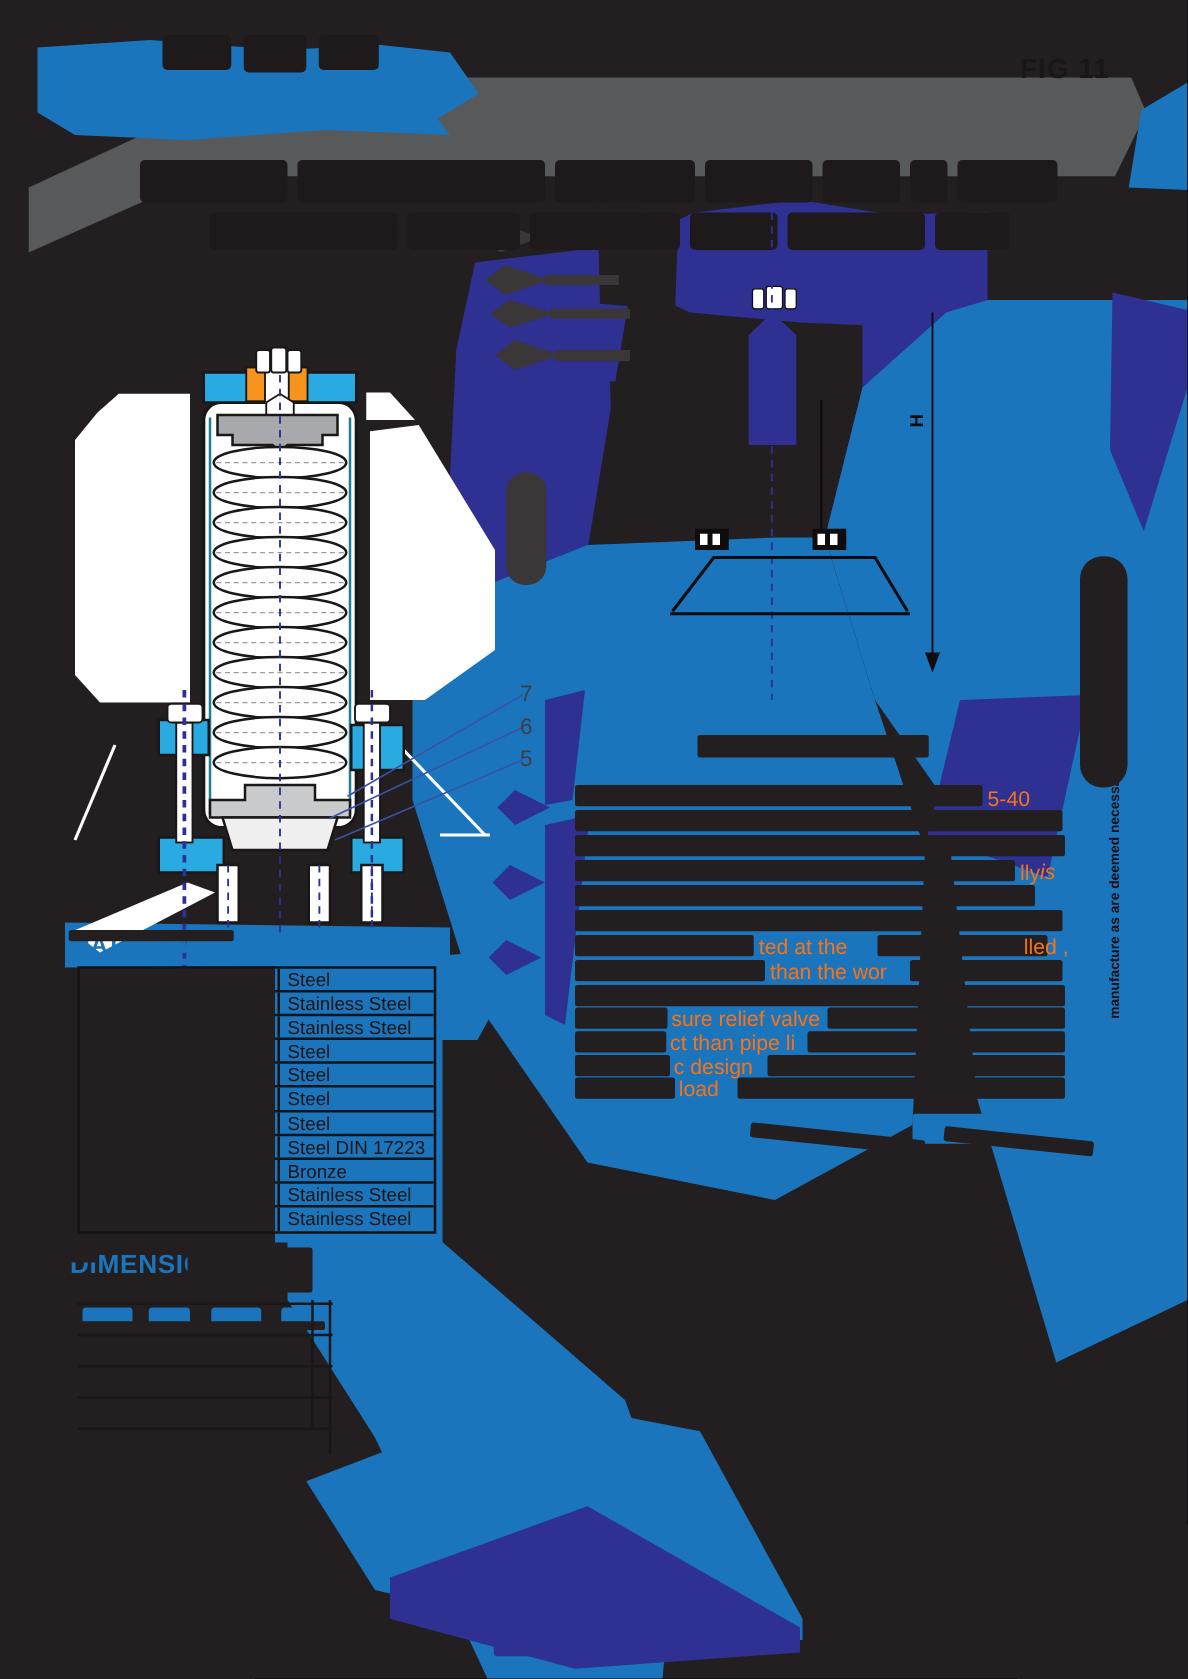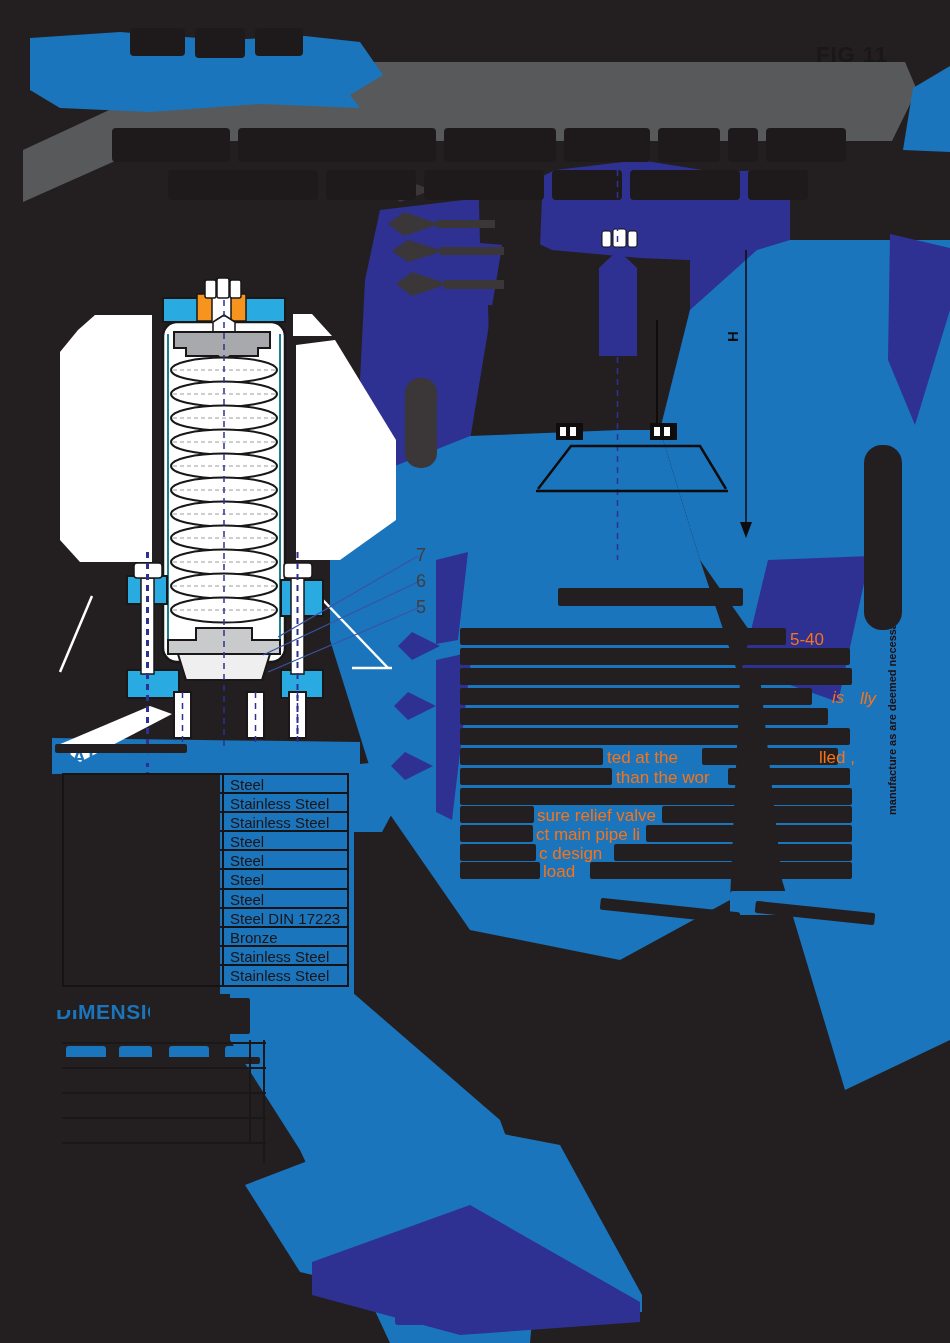--- a/index.html
+++ b/index.html
@@ -125,27 +125,27 @@
     <div class="darkbar" style="left:662px;top:806px;width:190px;height:17px;"></div>
     <div class="darkbar" style="left:460px;top:825px;width:73px;height:17px;"></div>
     <div class="darkbar" style="left:646px;top:825px;width:206px;height:17px;"></div>
     <div class="darkbar" style="left:460px;top:844px;width:76px;height:17px;"></div>
     <div class="darkbar" style="left:614px;top:844px;width:238px;height:17px;"></div>
     <div class="darkbar" style="left:460px;top:862px;width:80px;height:17px;"></div>
     <div class="darkbar" style="left:590px;top:862px;width:262px;height:17px;"></div>
   </div>
 
   <span class="frag" style="left:790px;top:630px;">5-40</span>
-  <span class="frag" style="left:860px;top:689px;font-style:italic;">lly</span>
+  <span class="frag" style="left:816px;top:689px;">lly</span>
   <span class="frag" style="left:832px;top:688px;font-style:italic;">is</span>
   <span class="frag" style="left:607px;top:748px;">ted at the</span>
   <span class="frag" style="left:819px;top:748px;">lled ,</span>
   <span class="frag" style="left:616px;top:768px;">than the wor</span>
   <span class="frag" style="left:537px;top:806px;">sure relief valve</span>
-  <span class="frag" style="left:536px;top:825px;">ct main pipe li</span>
+  <span class="frag" style="left:536px;top:825px;">ct than pipe li</span>
   <span class="frag" style="left:539px;top:844px;">c design</span>
   <span class="frag" style="left:543px;top:862px;">load</span>
 
   <div class="bluebar" style="left:573px;top:891px;width:52px;height:24px;"></div>
   <div class="bluebar" style="left:636px;top:891px;width:74px;height:24px;"></div>
   <div class="bluebar" style="left:730px;top:891px;width:112px;height:24px;"></div>
   <div class="darkbar" style="left:600px;top:905px;width:140px;height:12px;transform:rotate(6deg);"></div>
   <div class="darkbar" style="left:755px;top:907px;width:120px;height:12px;transform:rotate(6deg);"></div>
 
   <svg class="abs" style="left:0;top:0;" width="450" height="800" viewBox="0 0 450 800">

